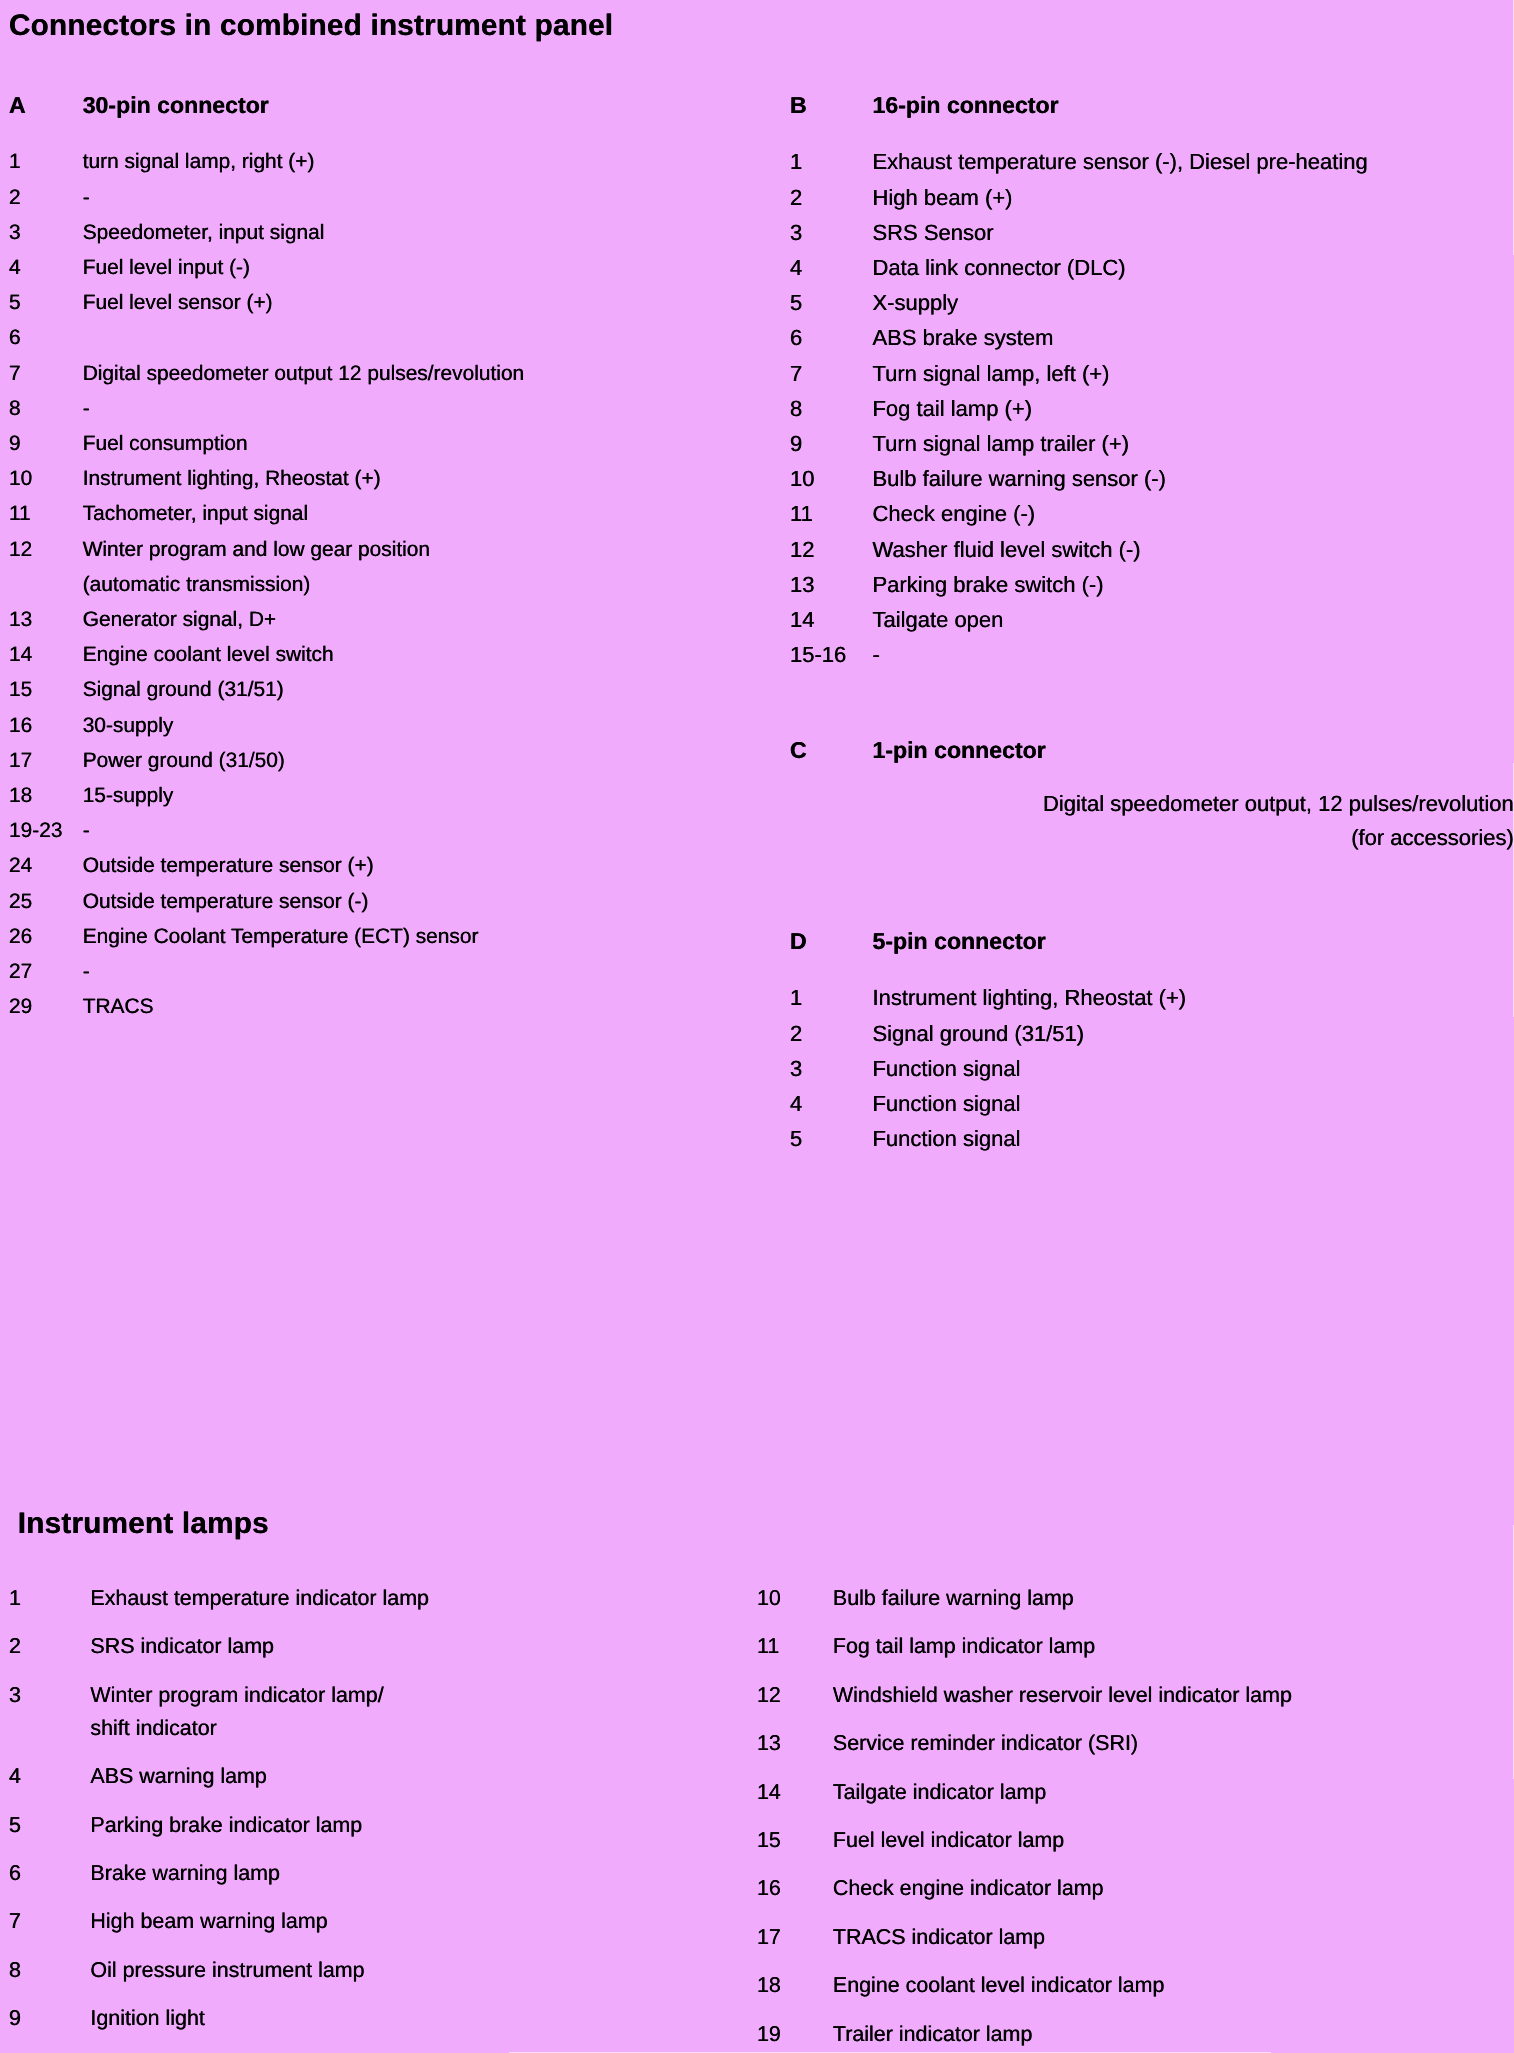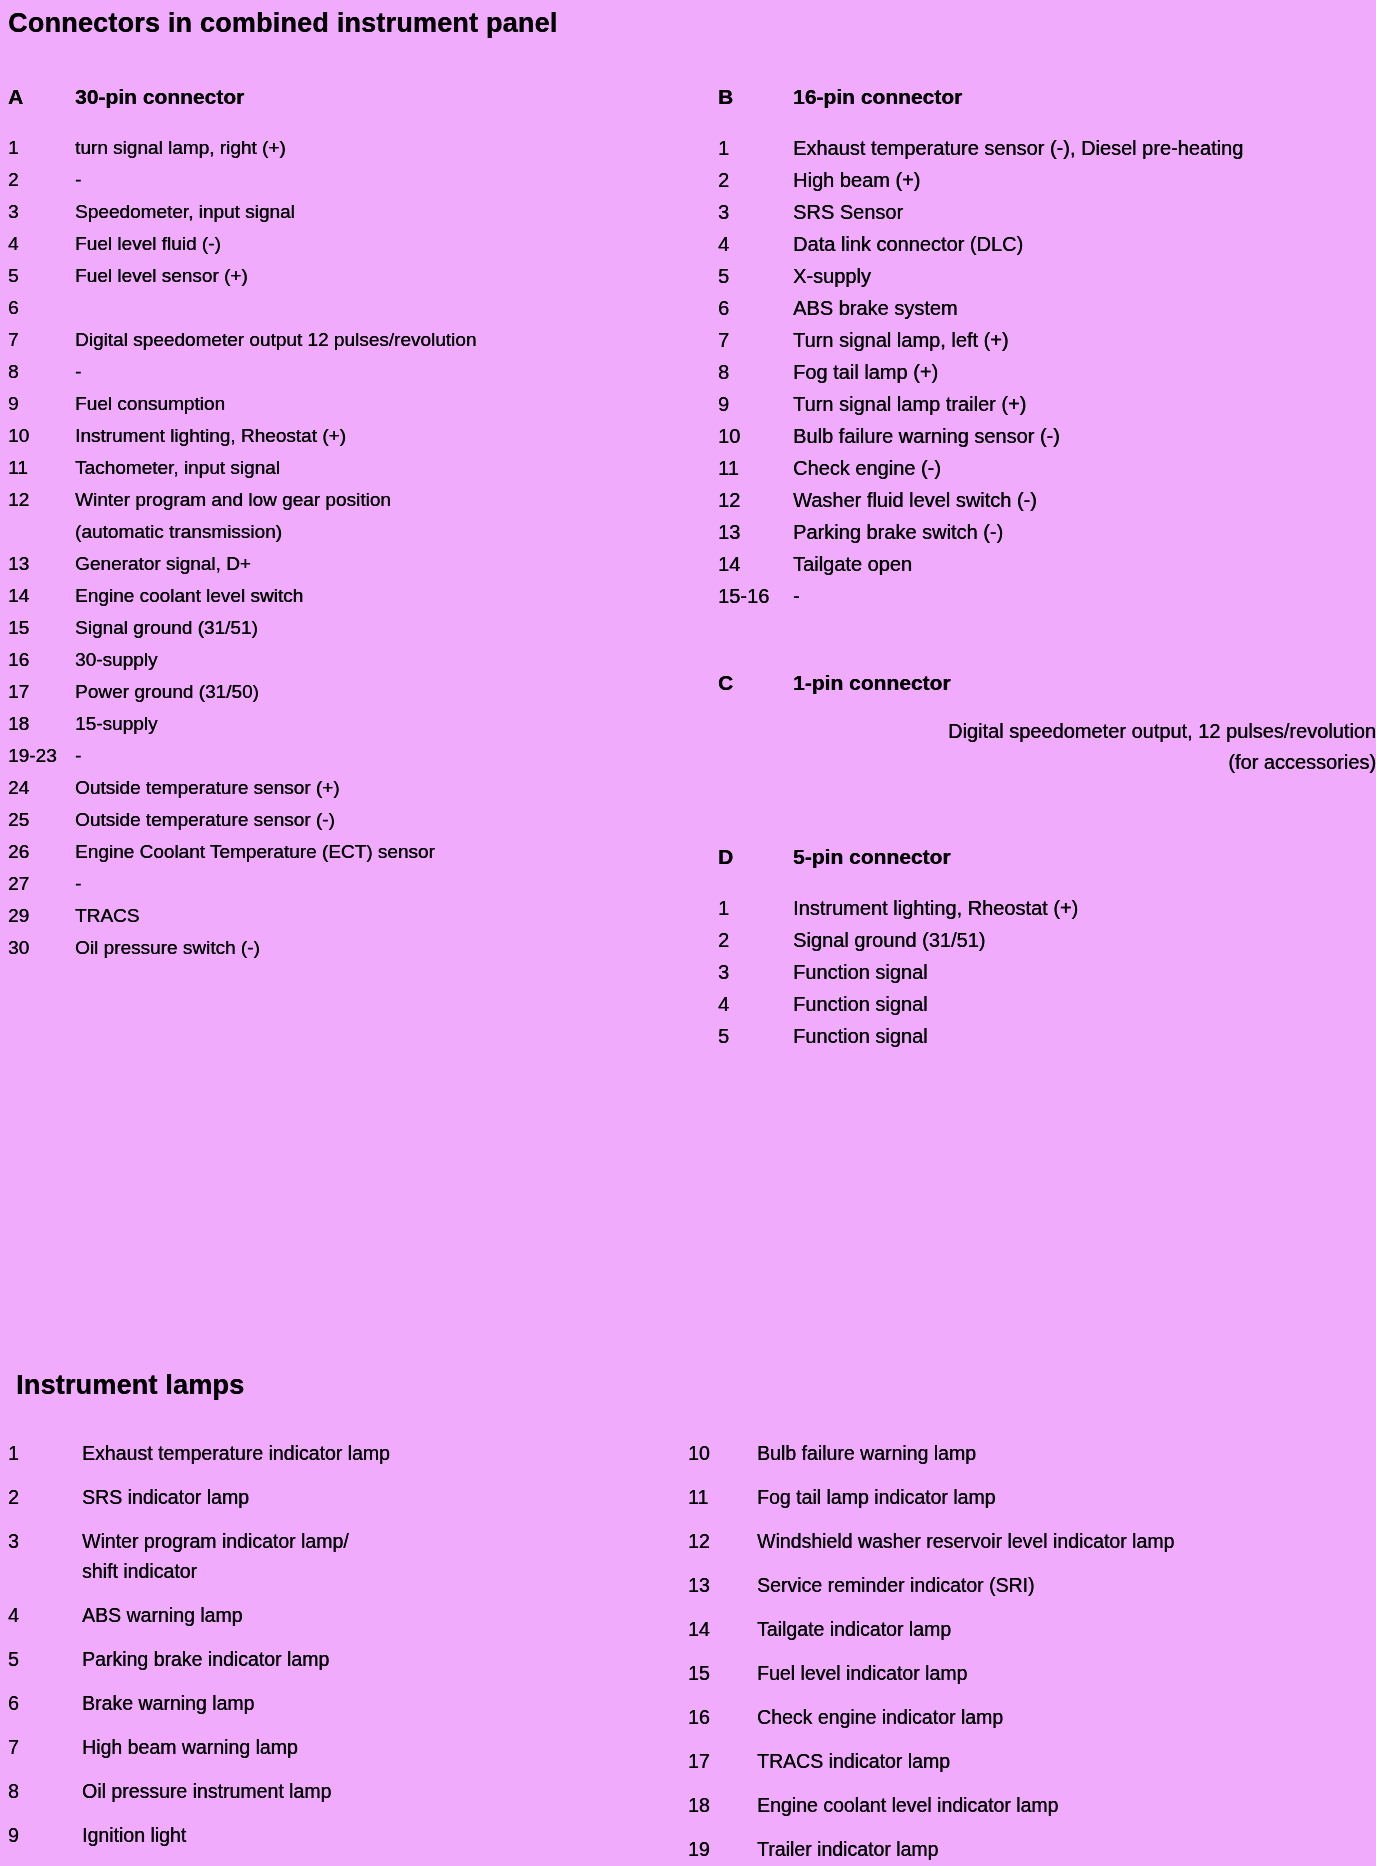--- a/index.html
+++ b/index.html
@@ -88,21 +88,21 @@
         <div class="row">
         <span class="num">2</span>
         <span class="desc">-</span>
       </div>
         <div class="row">
         <span class="num">3</span>
         <span class="desc">Speedometer, input signal</span>
       </div>
         <div class="row">
         <span class="num">4</span>
-        <span class="desc">Fuel level fluid (-)</span>
+        <span class="desc">Fuel level input (-)</span>
       </div>
         <div class="row">
         <span class="num">5</span>
         <span class="desc">Fuel level sensor (+)</span>
       </div>
         <div class="row">
         <span class="num">6</span>
       </div>
         <div class="row">
         <span class="num">7</span>
@@ -169,24 +169,20 @@
         <span class="num">26</span>
         <span class="desc">Engine Coolant Temperature (ECT) sensor</span>
       </div>
         <div class="row">
         <span class="num">27</span>
         <span class="desc">-</span>
       </div>
         <div class="row">
         <span class="num">29</span>
         <span class="desc">TRACS</span>
-      </div>
-        <div class="row">
-        <span class="num">30</span>
-        <span class="desc">Oil pressure switch (-)</span>
       </div>
       </div>
   </section>
 
   <section class="conn col-right abs" style="left:718px; top:84px; width:658px;">
     <div class="sec-head">
       <span class="letter">B</span>
       <span class="sec-title">16-pin connector</span>
     </div>
     <div class="rows">

